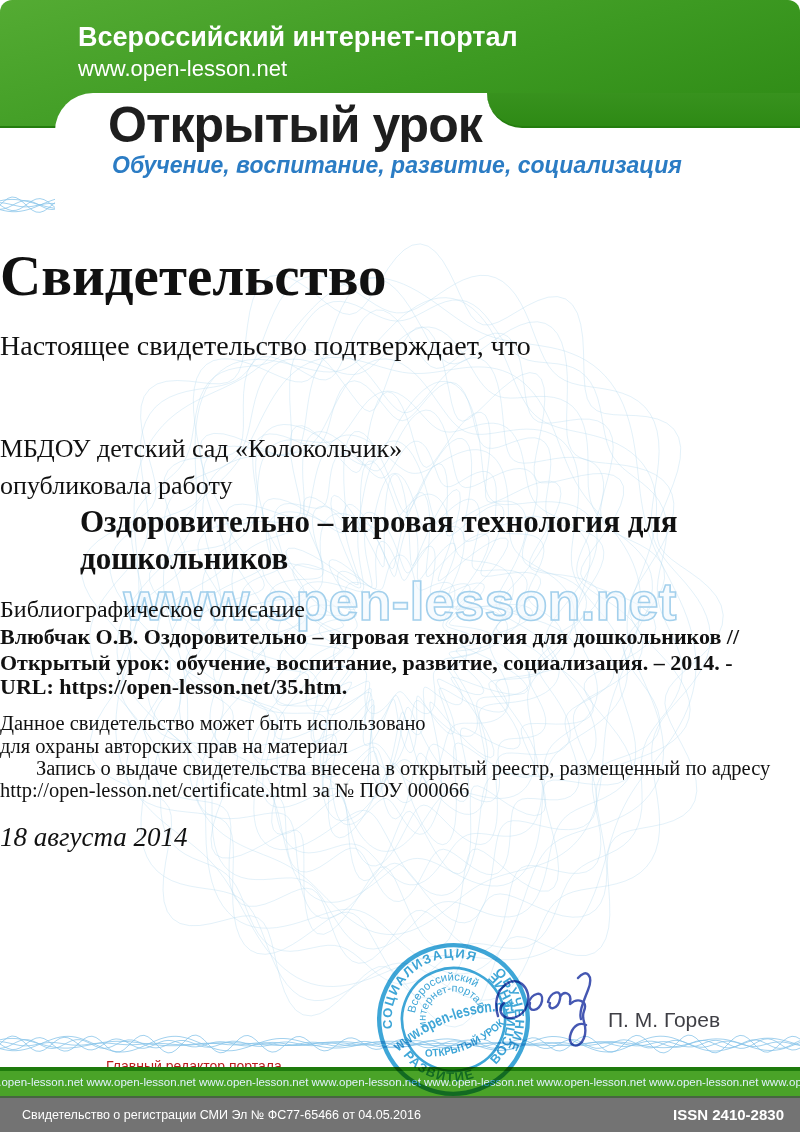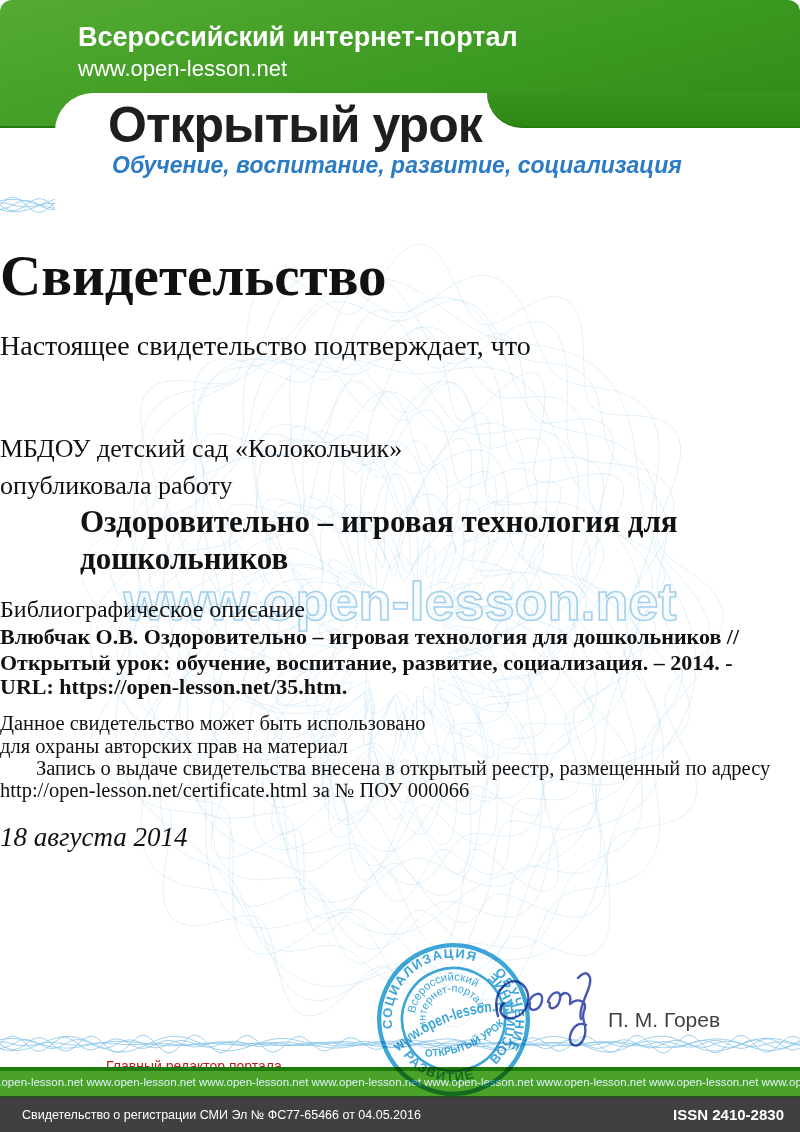--- a/index.html
+++ b/index.html
@@ -51,21 +51,21 @@
     font-family:"Liberation Sans",sans-serif;font-size:21px;}
   .stamp{position:absolute;left:366px;top:932px;z-index:9;mix-blend-mode:multiply;opacity:.93;}
   .stamp text{font-family:"Liberation Sans",sans-serif;fill:#2f9fd4;}
   .sig{position:absolute;left:482px;top:958px;z-index:10;mix-blend-mode:multiply;}
   
   .footer-darkline{position:absolute;left:0;top:1067px;width:800px;height:4px;background:#1e7a0c;z-index:5;}
   .footer-ticker{position:absolute;left:0;top:1071px;width:800px;height:25px;background:#4aa328;z-index:5;
     overflow:hidden;}
   .footer-ticker span{display:inline-block;white-space:nowrap;margin-left:-26px;padding-top:5px;
     color:#e2f2fe;font-family:"Liberation Sans",sans-serif;font-size:11.5px;}
-  .footer-bar{position:absolute;left:0;top:1096px;width:800px;height:36px;background:#404040;z-index:5;
+  .footer-bar{position:absolute;left:0;top:1096px;width:800px;height:36px;background:#737373;z-index:5;
     border-top:2px solid rgba(18,84,4,.45);box-sizing:border-box;}
   .footer-reg{position:absolute;left:22px;top:0;line-height:34px;color:#ffffff;
     font-family:"Liberation Sans",sans-serif;font-size:12.5px;}
   .footer-issn{position:absolute;right:16px;top:0;line-height:34px;color:#ffffff;
     font-family:"Liberation Sans",sans-serif;font-size:15px;font-weight:bold;}
 </style>
 </head>
 <body>
 
 <div class="page">

